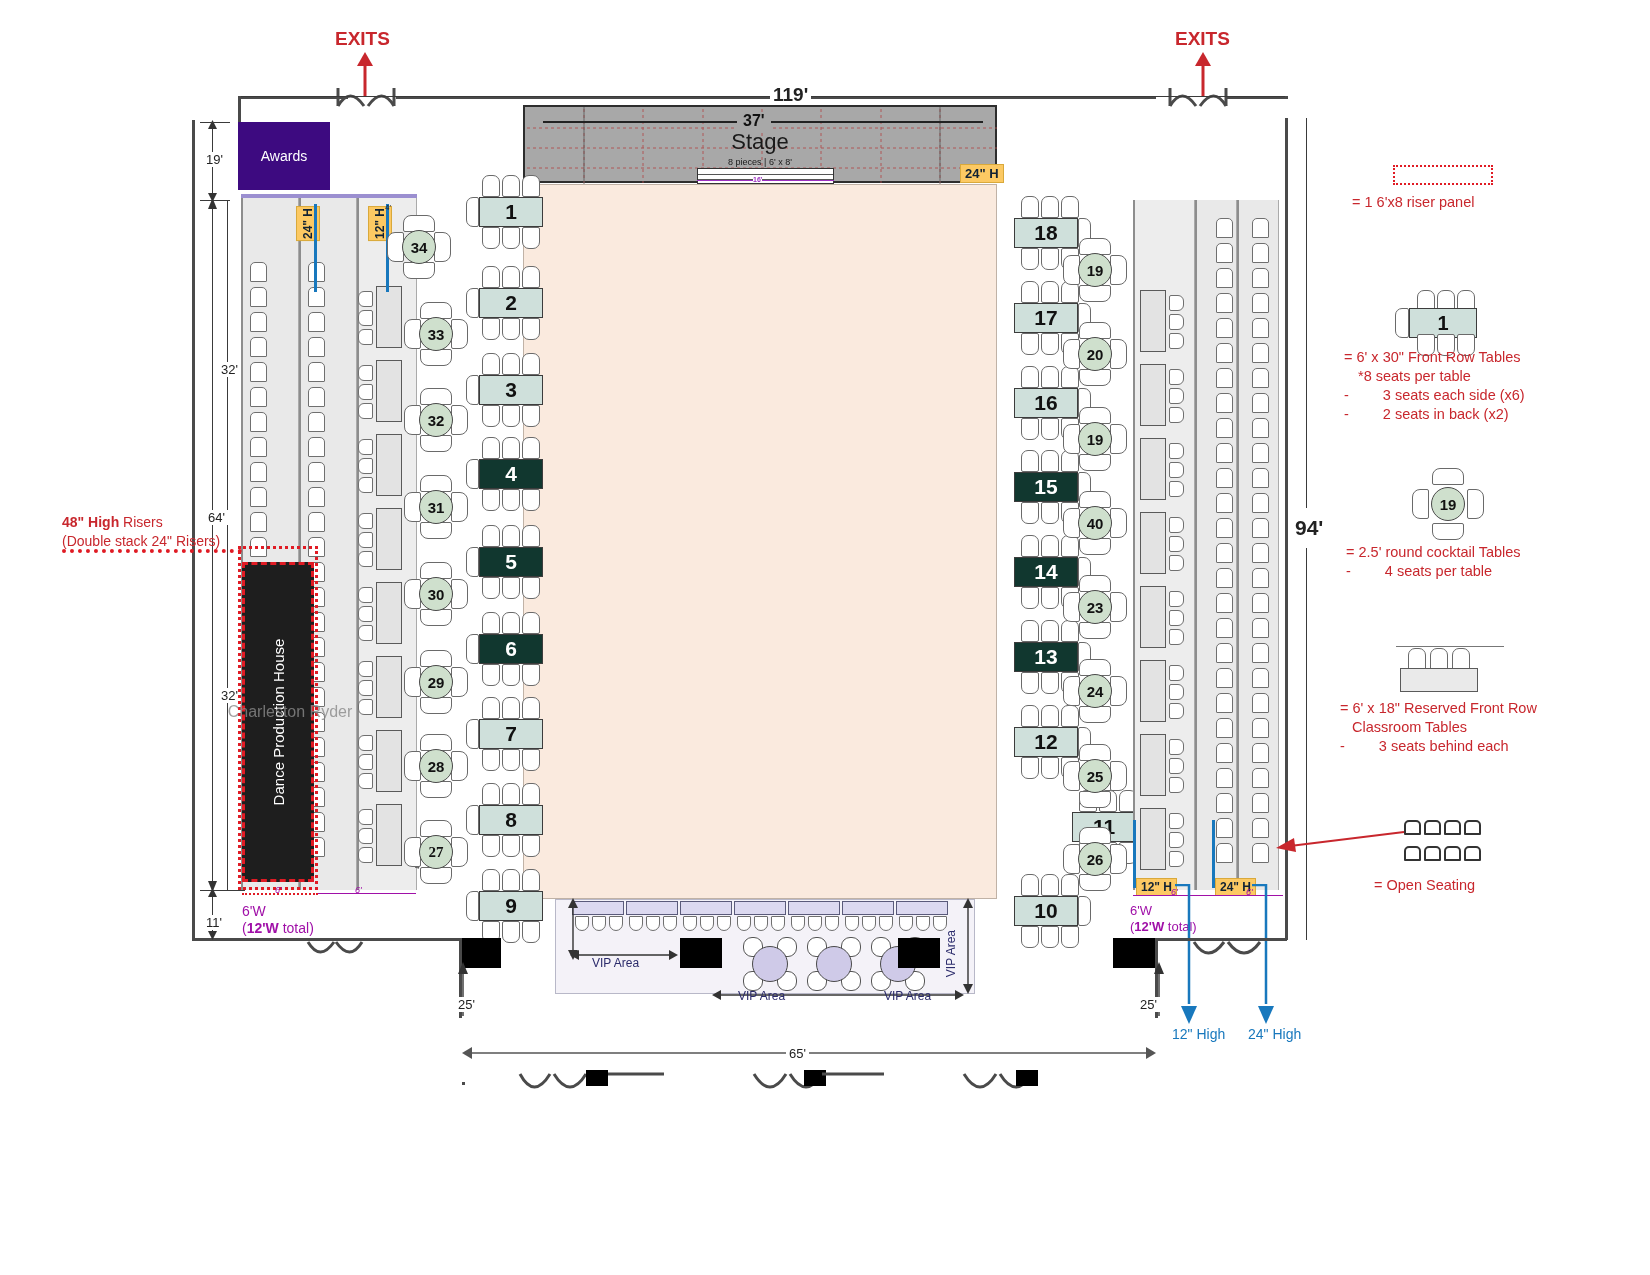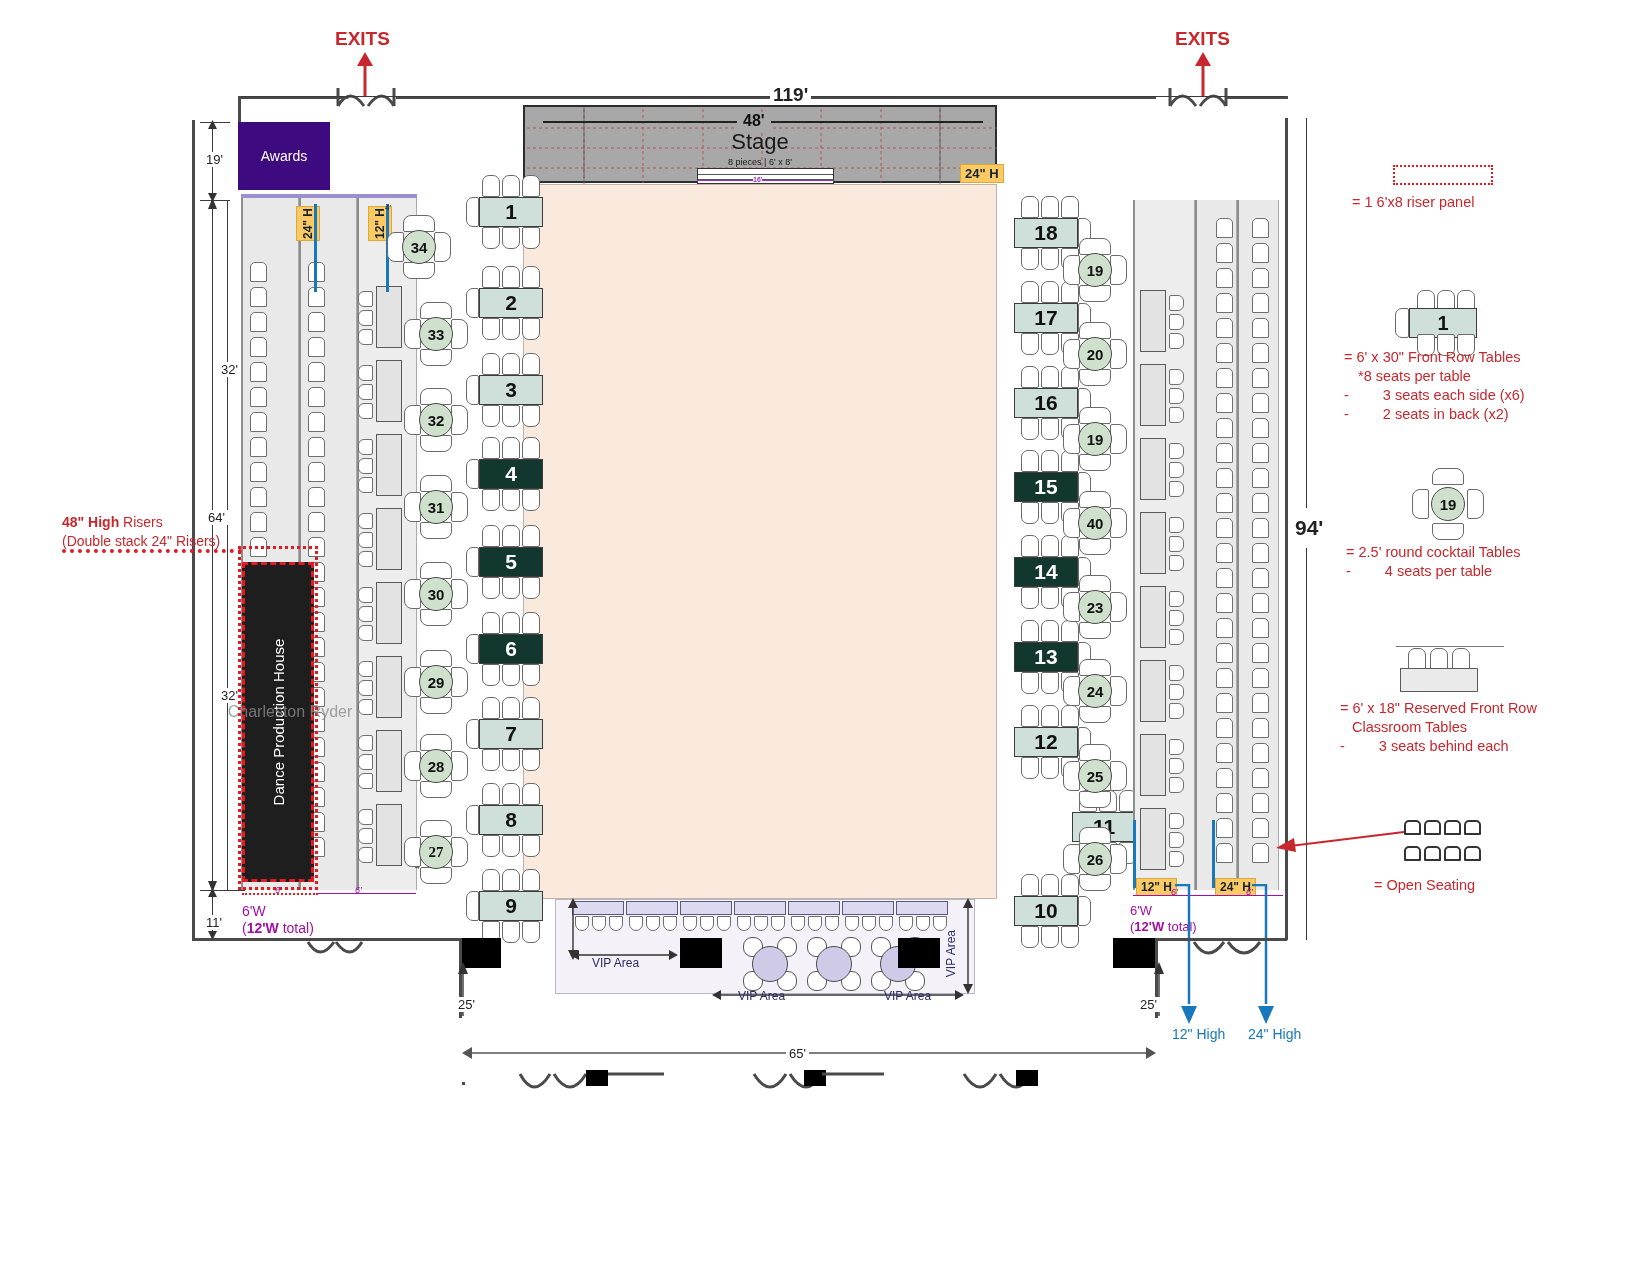--- a/index.html
+++ b/index.html
@@ -479,21 +479,21 @@
         <line x1="2" y1="21" x2="472" y2="21"></line>
         <line x1="2" y1="41" x2="472" y2="41"></line>
         <line x1="2" y1="61" x2="472" y2="61"></line>
       </g>
       <g stroke="#555" stroke-width="0.8" fill="none">
         <line x1="59" y1="0" x2="59" y2="78"></line>
         <line x1="415" y1="0" x2="415" y2="78"></line>
       </g>
     </svg>
     <div class="abs" style="left:18px; top:14px; width:440px; height:1.6px; background:#222;"></div>
-    <div class="abs" style="left:212px; top:5px; background:#a8a8a8; padding:0 6px; font-size:16px; font-weight:bold; color:#111;">48'</div>
+    <div class="abs" style="left:212px; top:5px; background:#a8a8a8; padding:0 6px; font-size:16px; font-weight:bold; color:#111;">37'</div>
     <div id="stage-title">Stage</div>
     <div id="stage-sub">8 pieces |  6'  x 8'</div>
   </div>
 
   <div class="abs" style="left:697px; top:168px; width:137px; height:16px; background:#fff; border:1.5px solid #333;">
     <div class="abs" style="left:0; top:5px; width:100%; height:1px; background:#555;"></div>
     <div class="abs" style="left:0; top:10px; width:100%; height:1px; background:#555;"></div>
   </div>
   <div class="abs" style="left:697px; top:180px; width:137px; height:6px; border-top:1.6px solid #9b30c0; border-bottom:1.6px solid #9b30c0;">
     <span class="abs" style="left:56px; top:-5px; font-size:7px; color:#9b30c0; background:#fff; font-weight:bold;">16'</span>

